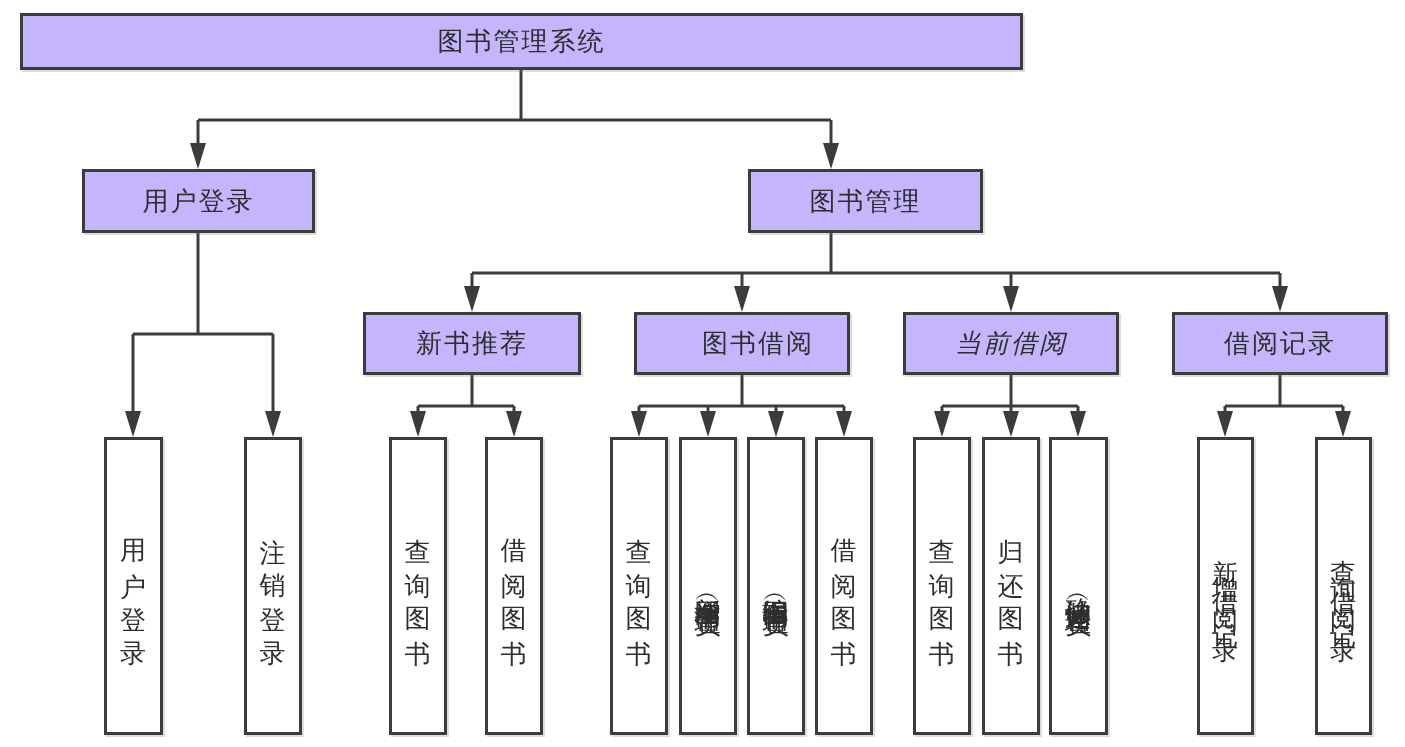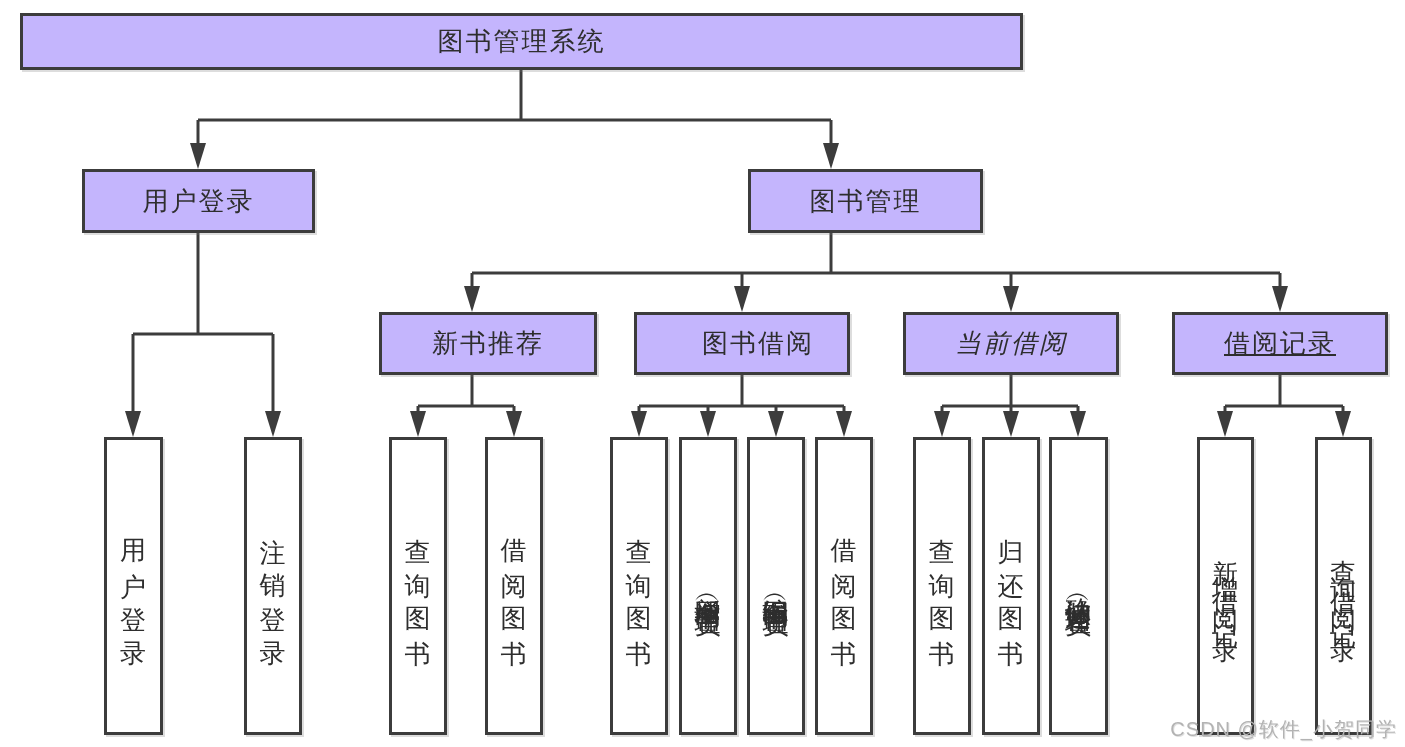--- a/index.html
+++ b/index.html
@@ -128,30 +128,30 @@
     <span>图书管理系统</span>
   </div>
 
   <div class="node" style="left:82px; top:169px; width:233px; height:64px;">
     <span>用户登录</span>
   </div>
   <div class="node" style="left:748px; top:169px; width:235px; height:64px;">
     <span>图书管理</span>
   </div>
 
-  <div class="node" style="left:363px; top:312px; width:218px; height:63px;margin-left:16px;">
+  <div class="node" style="left:363px; top:312px; width:218px; height:63px;">
     <span>新书推荐</span>
   </div>
   <div class="node" style="left:634px; top:312px; width:216px; height:63px;padding-left:32px;">
     <span>图书借阅</span>
   </div>
   <div class="node" style="left:903px; top:312px; width:216px; height:63px;font-style:italic;">
     <span>当前借阅</span>
   </div>
-  <div class="node" style="left:1172px; top:312px; width:216px; height:63px;text-decoration:underline;">
+  <div class="node" style="left:1172px; top:312px; width:216px; height:63px;">
     <span>借阅记录</span>
   </div>
 
   <div class="leaf" style="left:104px; top:437px; width:59px; height:298px;">
     <span class="vtext" style="letter-spacing: 34px;">用户登录</span>
   </div>
   <div class="leaf" style="left:244px; top:437px; width:58px; height:298px;">
     <span class="vtext" style="letter-spacing: 34px;">注销登录</span>
   </div>
 
@@ -185,14 +185,13 @@
     <span class="vtext" style="letter-spacing: 2px;">确认归还（管理员）</span>
   </div>
 
   <div class="leaf" style="left:1197px; top:437px; width:57px; height:298px;">
     <span class="vtext" style="letter-spacing: 15.6667px;">新增借阅记录</span>
   </div>
   <div class="leaf" style="left:1315px; top:437px; width:57px; height:298px;">
     <span class="vtext" style="letter-spacing: 15.6667px;">查询借阅记录</span>
   </div>
 
-  <div id="watermark">CSDN @软件_小贺同学</div>
 </div>
 
 </body></html>

